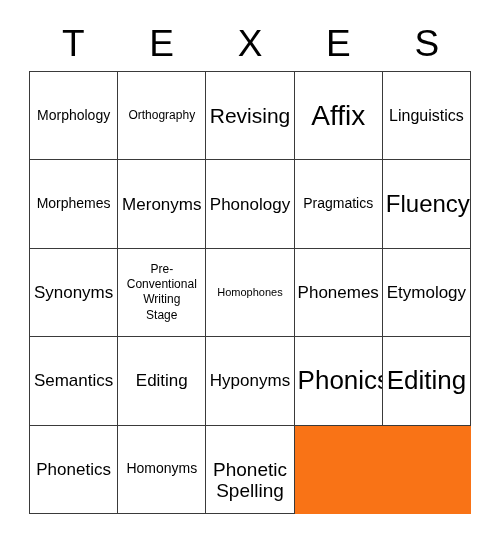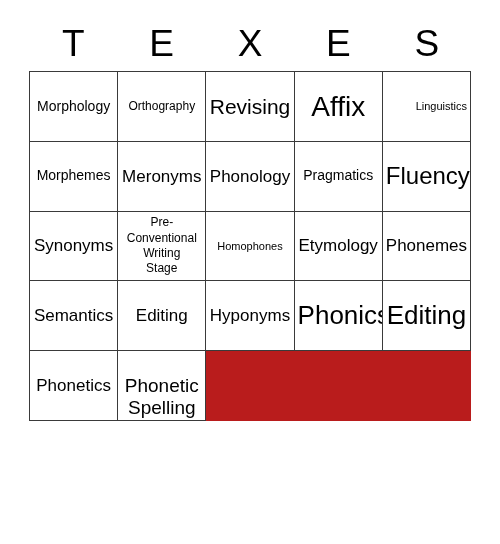--- a/index.html
+++ b/index.html
@@ -43,28 +43,28 @@
     color: #000000;
     user-select: none;
   }
 
   
   #bingo-grid {
     position: absolute;
     left: 29px;
     top: 71px;
     width: 442px;
-    height: 350px;
+    height: 443px;
     border-top: 1px solid #3a3a3a;
     border-left: 1px solid #3a3a3a;
     box-sizing: border-box;
     display: grid;
     grid-template-columns: repeat(5, 1fr);
     grid-template-rows: repeat(5, 1fr);
-    background: #b91c1c;
+    background: #f97316;
   }
   .bingo-cell {
     border-right: 1px solid #3a3a3a;
     border-bottom: 1px solid #3a3a3a;
     box-sizing: border-box;
     display: flex;
     align-items: center;
     justify-content: center;
     text-align: center;
     padding: 2px 3px;
@@ -77,21 +77,21 @@
     text-align: center;
     line-height: 1.12;
     color: #000000;
     white-space: pre-line;
   }
 
   
   .fs-xxs  { font-size: 11px; line-height: 1.3; }
   .fs-xs   { font-size: 12px; line-height: 1.28; }
   .fs-s    { font-size: 14px; }
-  .fs-m    { font-size: 11px; text-align: right; }
+  .fs-m    { font-size: 16px; }
   .fs-ml   { font-size: 17px; }
   .fs-l    { font-size: 19px; margin-top: 22px; }
   .fs-xl   { font-size: 21px; }
   .fs-2xl  { font-size: 24px; }
   .fs-3xl  { font-size: 26px; }
   .fs-4xl  { font-size: 28px; }
   .fs-5xl  { font-size: 30px; }
 </style>
 </head>
 <body>
@@ -146,24 +146,24 @@
         <span class="cell-text fs-xs">Pre-
 Conventional
 Writing
 Stage</span>
       </div>
     <div class="bingo-cell">
         <span class="cell-text fs-xxs">Homophones</span>
       </div>
 
     <div class="bingo-cell">
-        <span class="cell-text fs-ml">Etymology</span>
+        <span class="cell-text fs-ml">Phonemes</span>
       </div>
     <div class="bingo-cell">
-        <span class="cell-text fs-ml">Phonemes</span>
+        <span class="cell-text fs-ml">Etymology</span>
       </div>
     <div class="bingo-cell">
         <span class="cell-text fs-ml">Semantics</span>
       </div>
     <div class="bingo-cell">
         <span class="cell-text fs-ml">Editing</span>
       </div>
     <div class="bingo-cell">
         <span class="cell-text fs-ml">Hyponyms</span>
       </div>
@@ -171,18 +171,21 @@
     <div class="bingo-cell">
         <span class="cell-text fs-3xl">Phonics</span>
       </div>
     <div class="bingo-cell">
         <span class="cell-text fs-3xl">Editing</span>
       </div>
     <div class="bingo-cell">
         <span class="cell-text fs-ml">Phonetics</span>
       </div>
     <div class="bingo-cell">
+        <span class="cell-text fs-s">Homonyms</span>
+      </div>
+    <div class="bingo-cell">
         <span class="cell-text fs-l">Phonetic
 Spelling</span>
       </div>
   </div>
 
 </div>
 
 </body></html>

